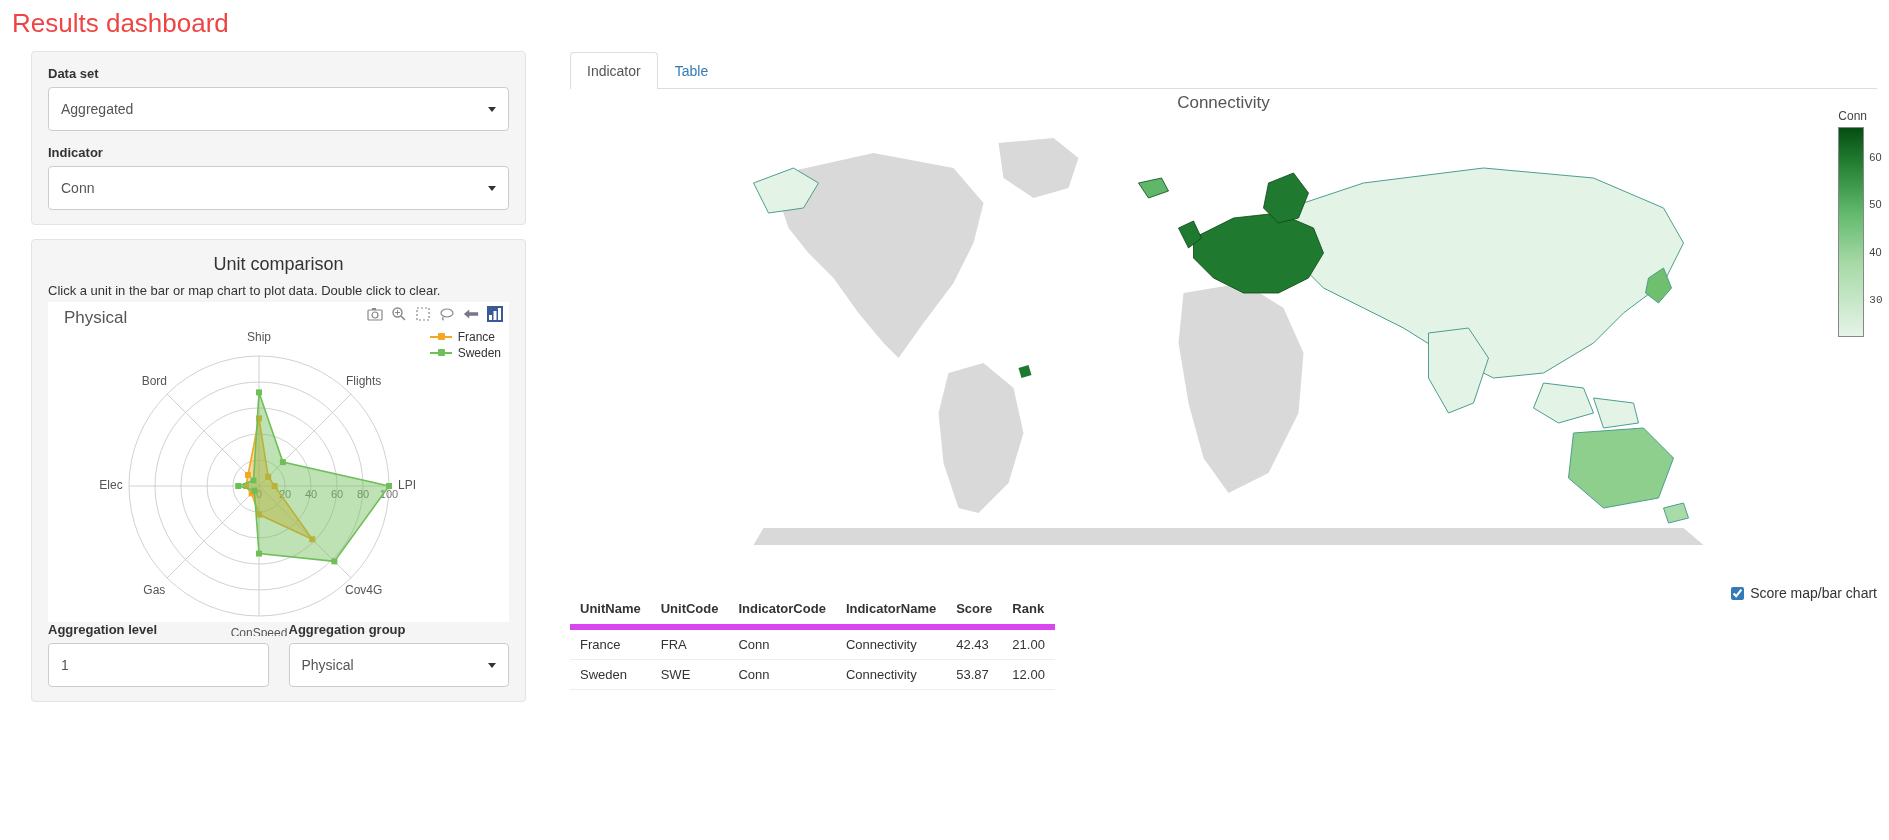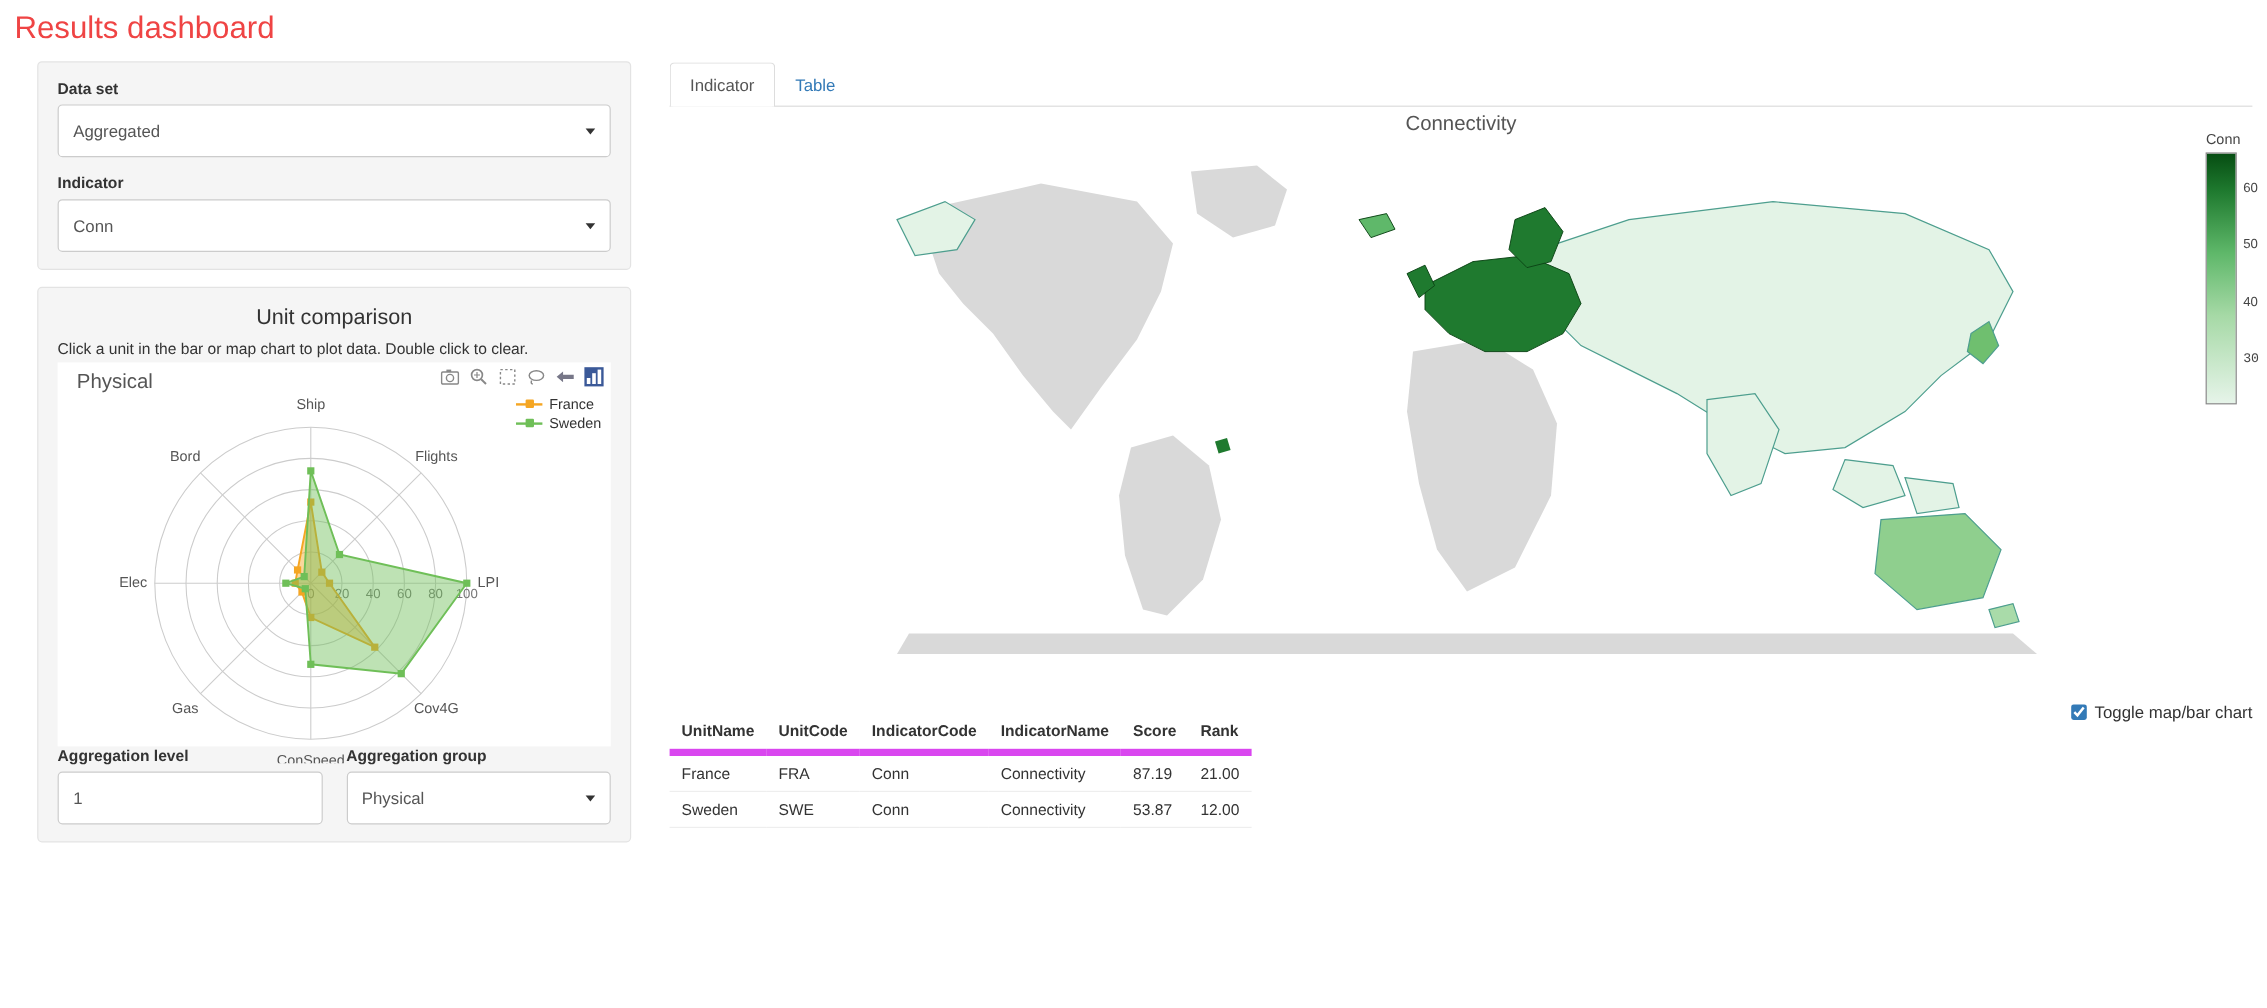--- a/index.html
+++ b/index.html
@@ -1,18 +1,18 @@
 <!DOCTYPE html>
 <html><head>
 <meta charset="utf-8">
 <style>
 * { box-sizing: border-box; margin: 0; padding: 0; }
 body { font-family: "Helvetica Neue", Arial, sans-serif; font-size: 14px; color: #333; background: #fff; padding: 8px 12px; }
 h2 { font-size: 26px; font-weight: 400; color: #ef4444; margin-bottom: 12px; }
-.layout { display: flex; gap: 32px; padding-left: 19px; }
+.layout { display: flex; gap: 44px; padding-left: 19px; }
 .left-panel { width: 495px; }
 .right-panel { flex: 1; }
 
 .well { background: #f5f5f5; border: 1px solid #e3e3e3; border-radius: 4px; padding: 14px 16px; margin-bottom: 14px; }
 .form-label { font-weight: 700; font-size: 13px; color: #333; margin-bottom: 6px; display: block; }
 .form-control { width: 100%; padding: 6px 12px; font-size: 14px; line-height: 1.42857143; color: #555; background-color: #fff; border: 1px solid #ccc; border-radius: 4px; height: 44px; }
 .form-group { margin-bottom: 14px; }
 .dropdown { position: relative; }
 .dropdown .form-control { text-align: left; display: flex; justify-content: space-between; align-items: center; cursor: pointer; }
 .caret { display: inline-block; width: 0; height: 0; border-left: 4px solid transparent; border-right: 4px solid transparent; border-top: 5px solid #333; }
@@ -285,32 +285,32 @@
               <th>Score</th>
               <th>Rank</th>
             </tr>
           </thead>
         <tbody id="tbl-body">
             <tr>
               <td>France</td>
               <td>FRA</td>
               <td>Conn</td>
               <td>Connectivity</td>
-              <td>87.19</td>
+              <td>42.43</td>
               <td>21.00</td>
             </tr>
             <tr>
               <td>Sweden</td>
               <td>SWE</td>
               <td>Conn</td>
               <td>Connectivity</td>
               <td>53.87</td>
               <td>12.00</td>
             </tr>
           </tbody>
       </table>
       <label class="toggle-check">
         <input type="checkbox" id="toggle-cb" checked="" style="">
-        <span>Toggle map/bar chart</span>
+        <span>Score map/bar chart</span>
       </label>
     </div>
   </div>
 </div>
 
 </body></html>

